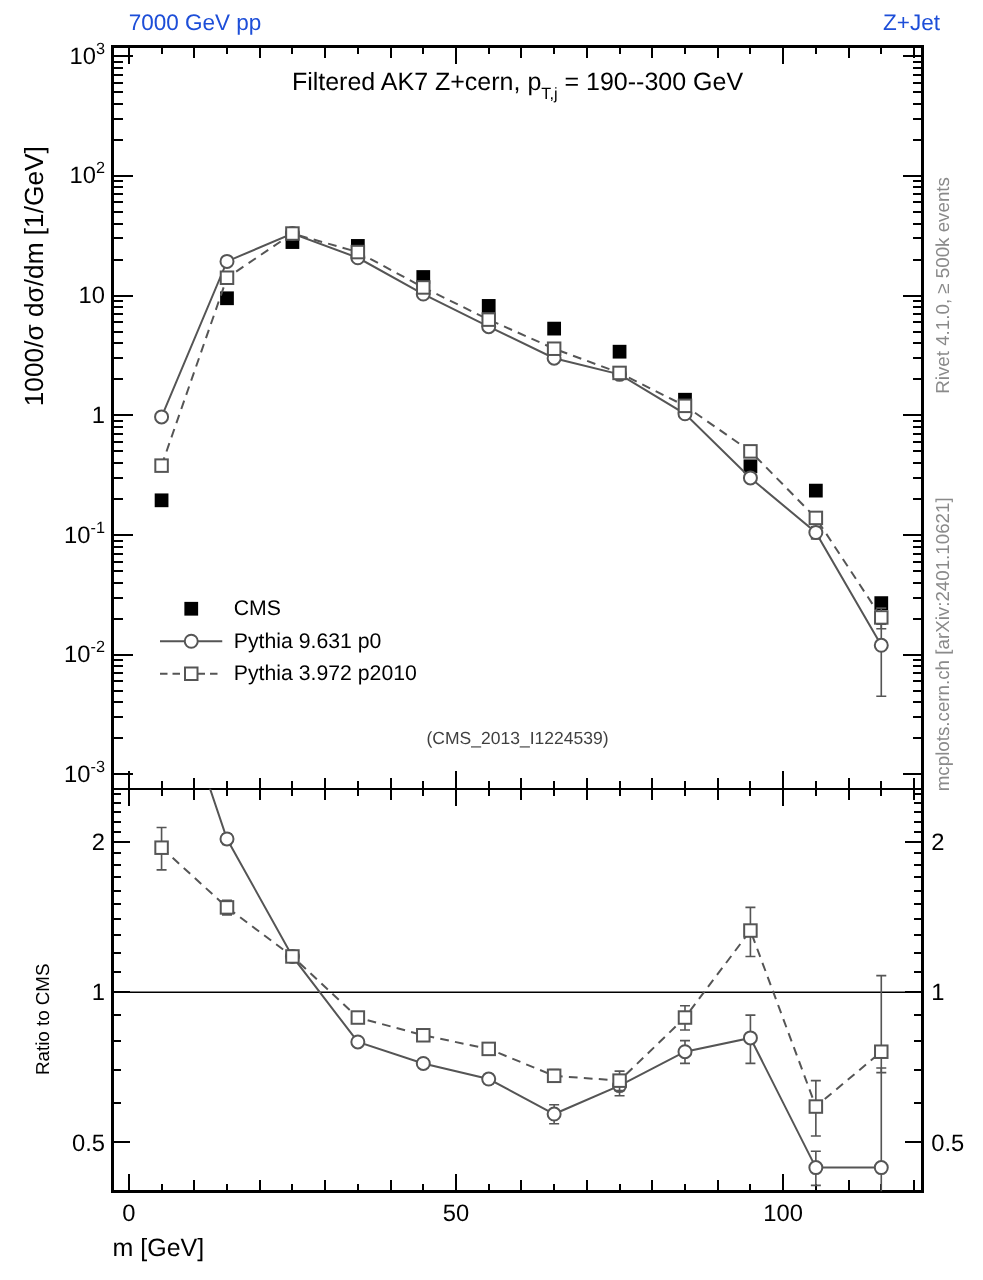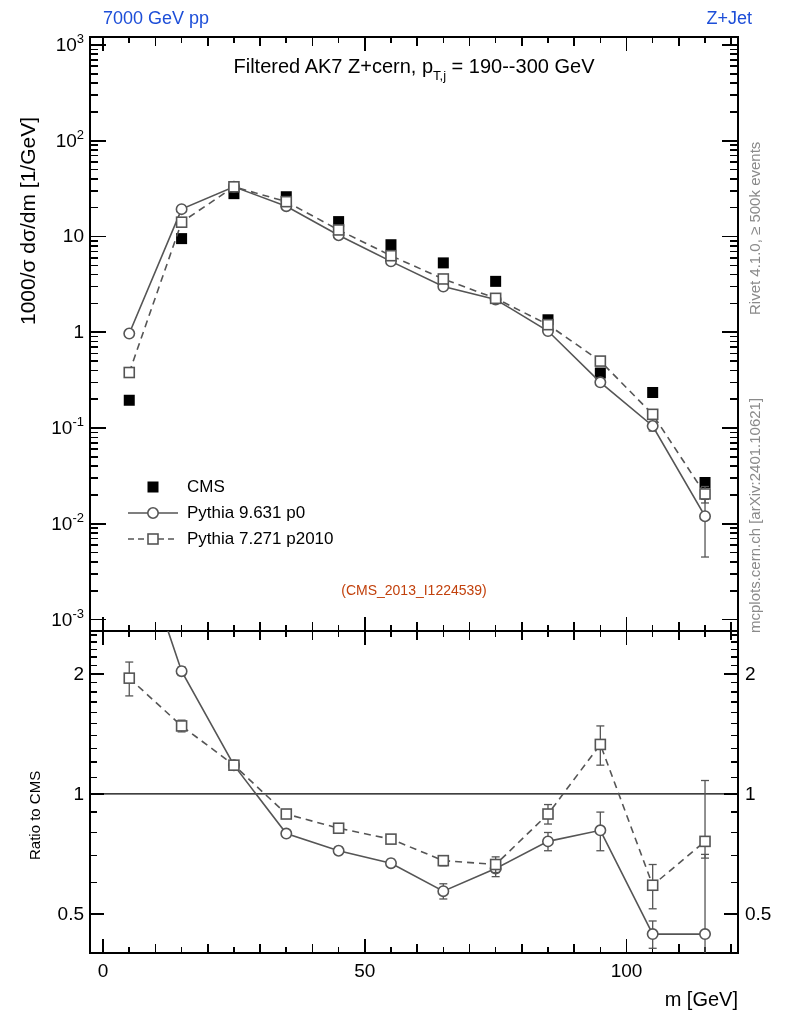--- a/index.html
+++ b/index.html
@@ -6,22 +6,22 @@
   #page{position:relative;width:786px;height:1024px;background:#ffffff;
         font-family:"Liberation Sans",sans-serif;color:#000;overflow:hidden;}
   .abs{position:absolute;}
   .hdr{font-size:18px;color:#1d4ed8;}
   .title-line{font-size:20px;text-align:center;}
   .title-line .sub{font-size:13px;vertical-align:-7px;}
   .vtext{writing-mode:vertical-rl;transform:rotate(180deg);text-align:left;}
   .ylab{font-size:21px;color:#000;}
   .ratlab{font-size:15px;color:#000;}
   .note{font-size:15px;color:#8a8a8a;}
-  .watermark{font-size:14px;color:#c2410c;text-align:center;}
-  .xlab{font-size:20px;text-align:right;}
+  .watermark{font-size:14px;color:#404040;text-align:center;}
+  .xlab{font-size:20px;}
   #legend{left:128px;top:474px;}
   .lrow{display:flex;align-items:center;height:26px;}
   .lsample{width:50px;height:16px;margin-right:9px;flex:0 0 auto;}
   .llabel{font-size:17px;white-space:nowrap;}
   svg text{font-family:"Liberation Sans",sans-serif;}
 </style>
 </head>
 <body>
 
 <div id="page">
@@ -566,17 +566,17 @@
         <line x1="0" y1="8" x2="50" y2="8" stroke="#555" stroke-width="1.6"></line>
         <circle cx="25" cy="8" r="5.2" fill="#fff" stroke="#555" stroke-width="1.6"></circle>
       </svg>
       <span class="llabel">Pythia 9.631 p0</span>
     </div>
     <div class="lrow">
       <svg class="lsample" viewBox="0 0 50 16">
         <line x1="0" y1="8" x2="50" y2="8" stroke="#555" stroke-width="1.6" stroke-dasharray="6 4"></line>
         <rect x="20" y="3" width="10" height="10" fill="#fff" stroke="#555" stroke-width="1.6"></rect>
       </svg>
-      <span class="llabel">Pythia 7.271 p2010</span>
+      <span class="llabel">Pythia 3.972 p2010</span>
     </div>
   </div>
 
 </div>
 
 </body></html>

